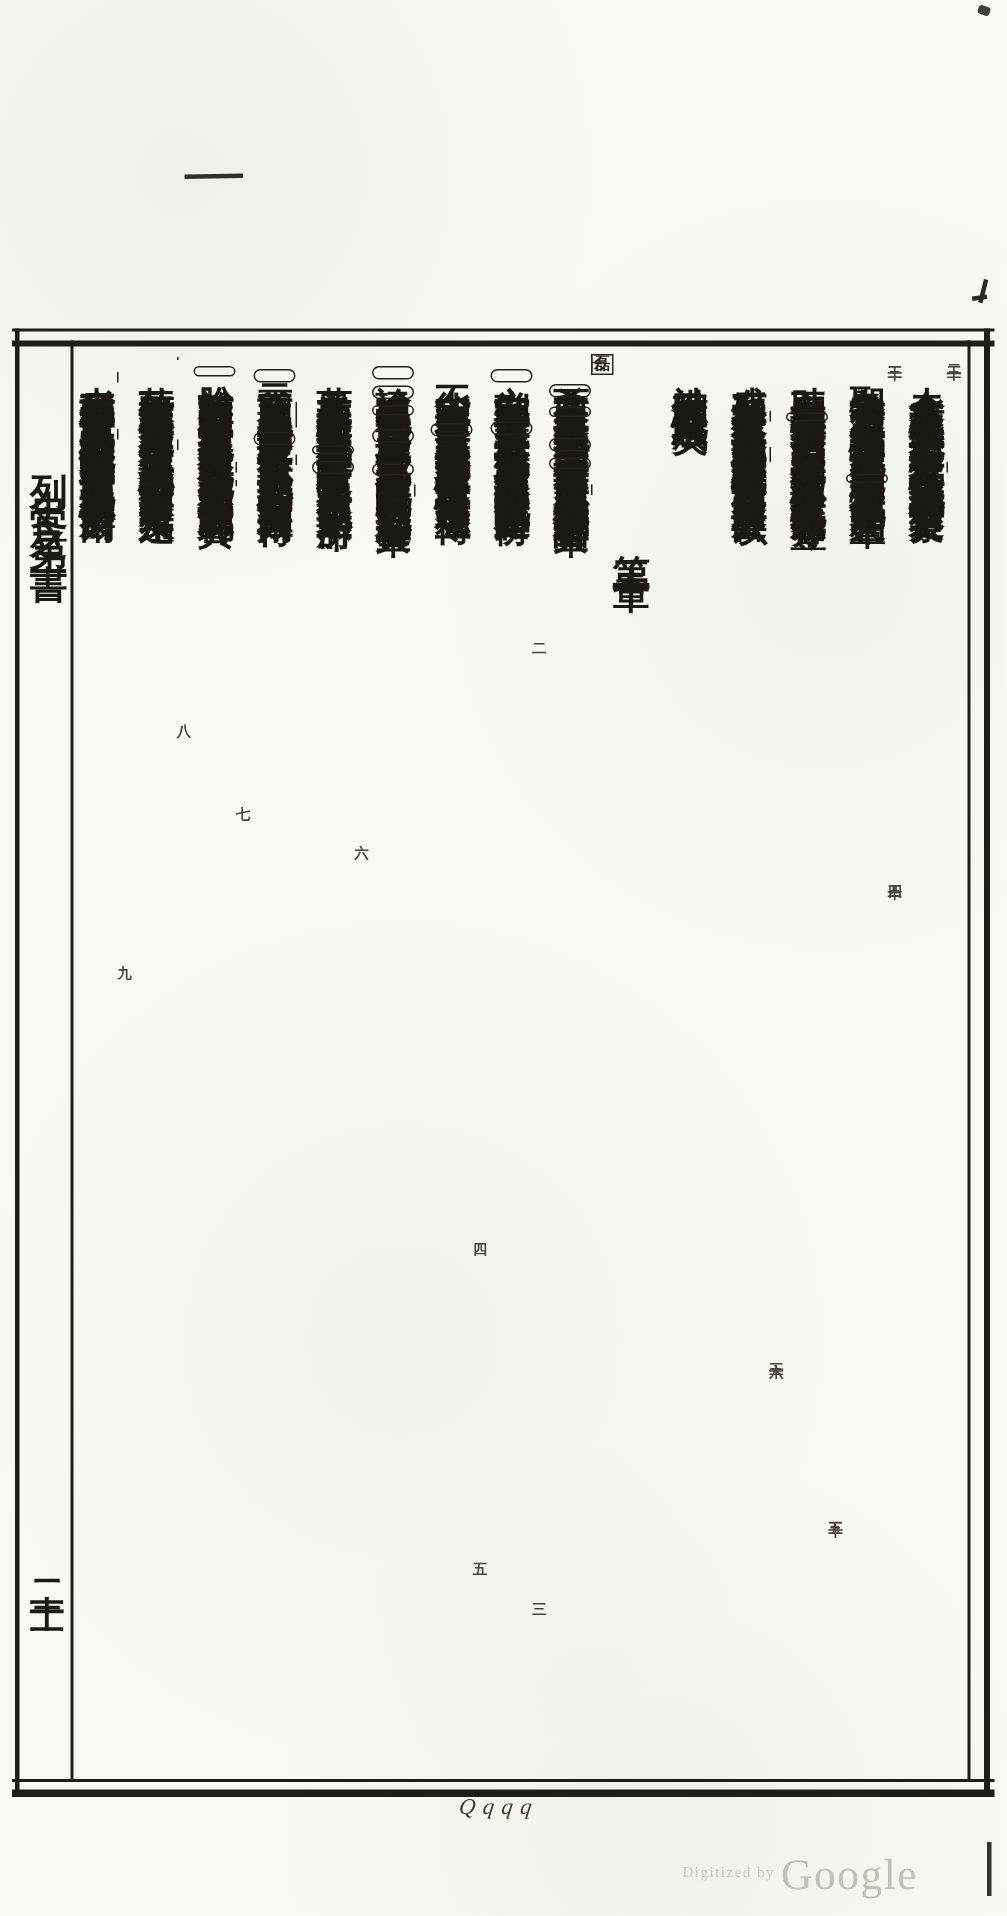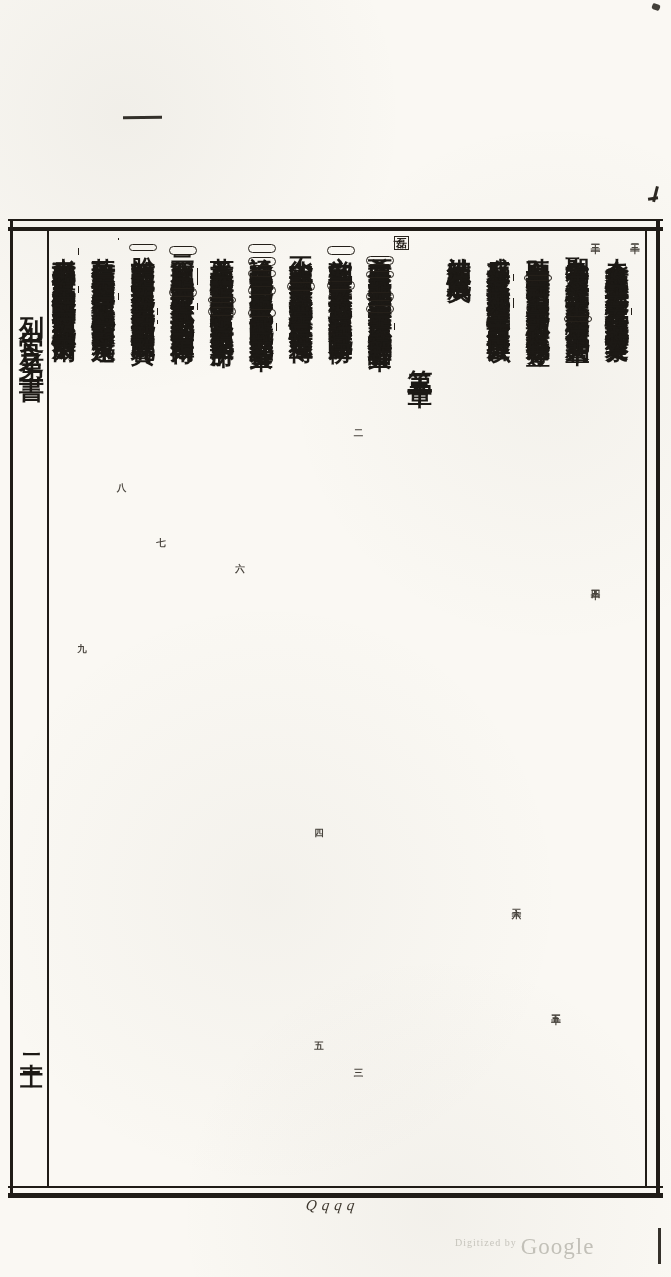--- a/index.html
+++ b/index.html
@@ -72,21 +72,21 @@
     position:absolute;left:306px;top:1197px;width:120px;
     font-style:italic;font-size:15px;letter-spacing:5px;color:#3e382f;
     transform:skewX(-8deg);
   }
   .bottom-line-mark{position:absolute;left:658px;top:1228px;width:2.5px;height:36px;background:#35312b;}
   .watermark{
     position:absolute;left:455px;top:1234px;width:200px;height:36px;
     color:#bcbab2;white-space:nowrap;
   }
   .watermark .wm-small{font-size:10px;letter-spacing:1px;vertical-align:8px;color:#c6c4bc;}
-  .watermark .wm-brand{font-size:23px;letter-spacing:1px;color:#c2c0b8;}
+  .watermark .wm-brand{font-size:29px;letter-spacing:1px;color:#c2c0b8;}
 </style>
 </head>
 <body>
 
 <div class="paper-noise"></div>
 
 <div class="rule top-thin"></div>
 <div class="rule top-thick"></div>
 <div class="rule bot-thin"></div>
 <div class="rule bot-thick"></div>

